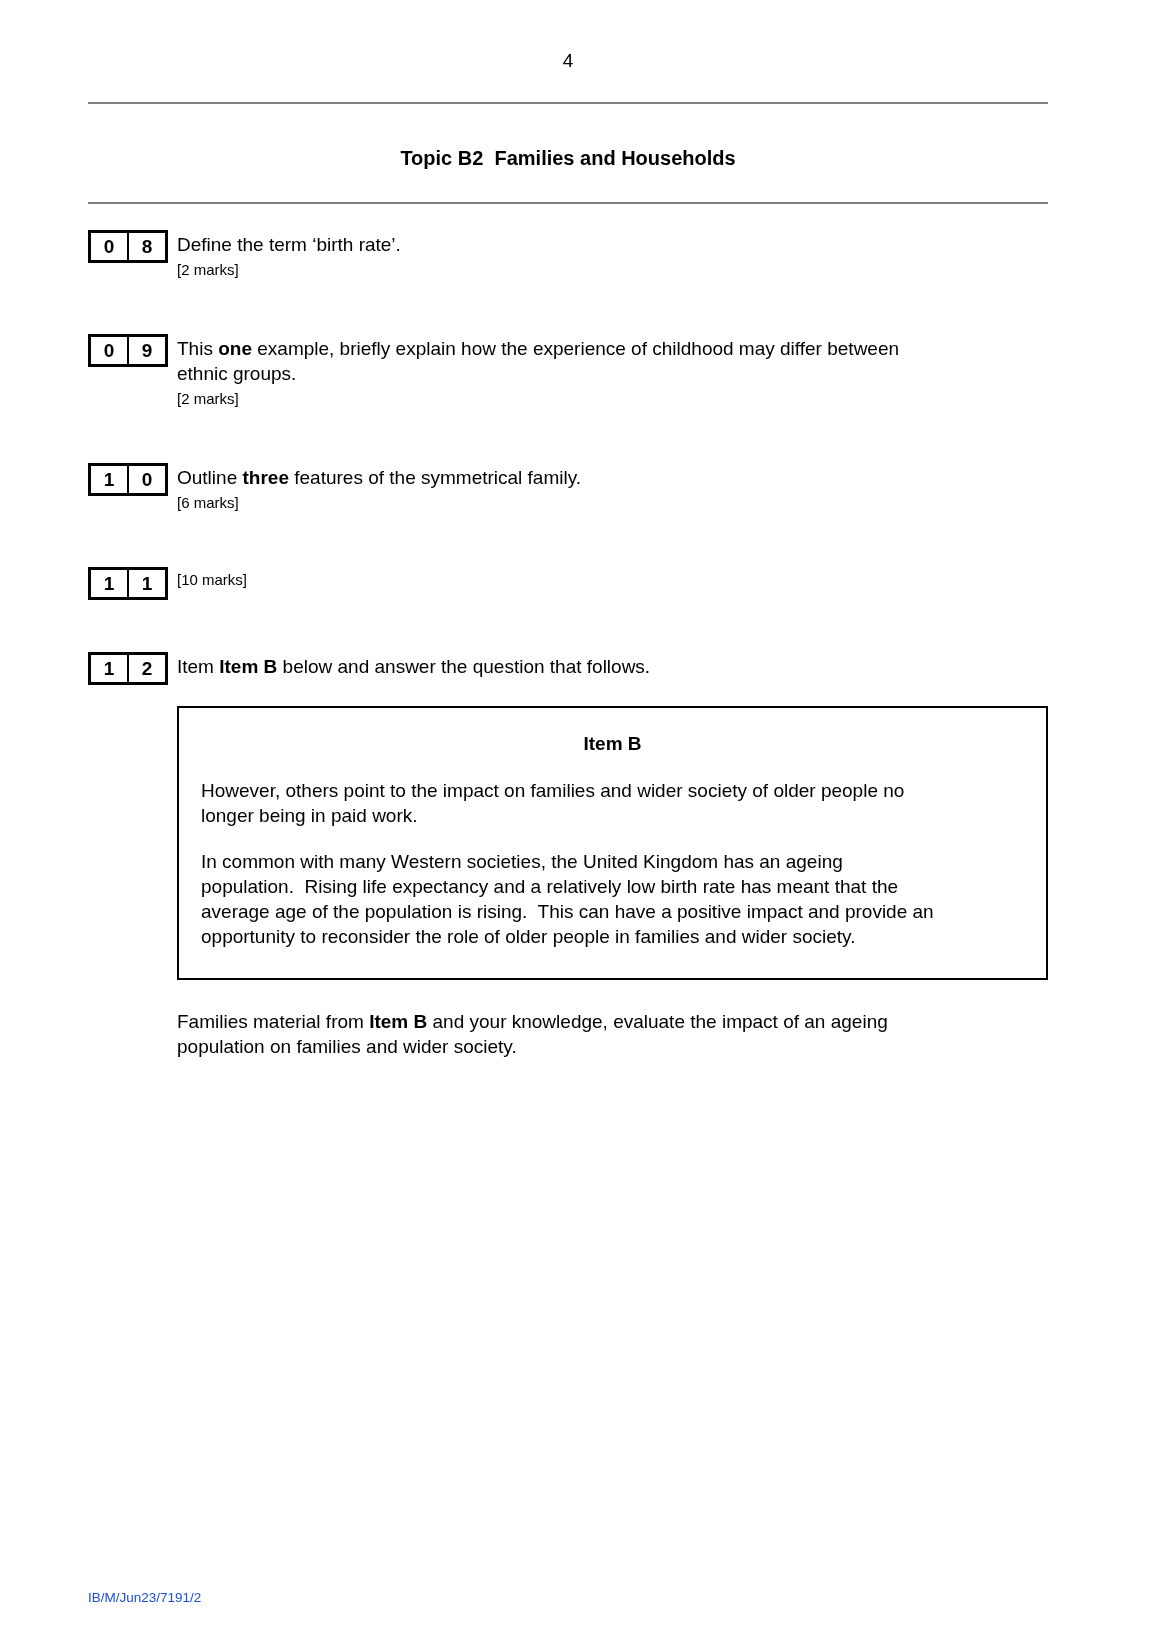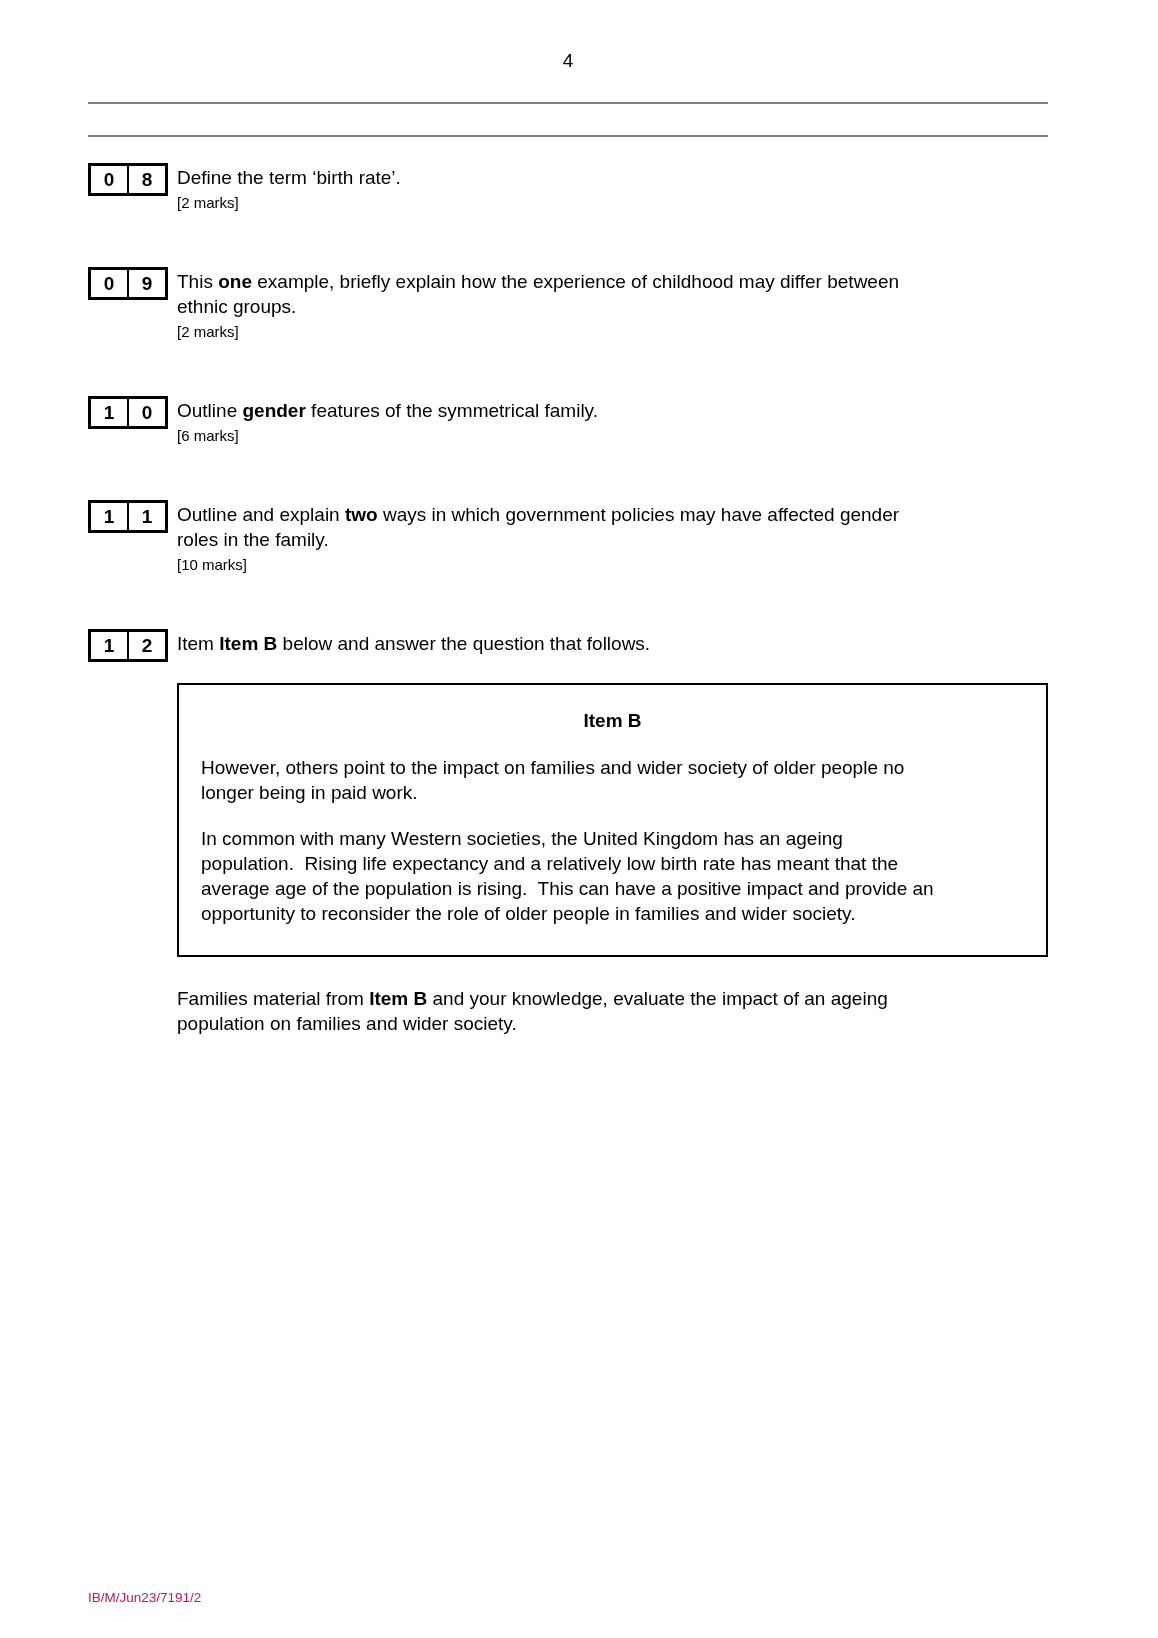--- a/index.html
+++ b/index.html
@@ -101,32 +101,33 @@
   }
 
   .followup { margin-top: 29px; padding-top: 0; }
 
   .footer {
     position: absolute;
     left: 88px;
     top: 1590px;
     font-size: 13.5px;
     line-height: 16px;
-    color: #be185d;
+    color: #1d4ed8;
   }
 </style>
 </head>
 <body>
 
 <div class="page">
 
   <div class="pagenum">4</div>
 
   <hr class="rule rule-top">
 
+  <h1 class="topic-heading">Topic B2  Families and Households</h1>
 
   <hr class="rule rule-heading">
 
   <section class="q q-first">
     <div class="qnum">
       <span class="cell">0</span>
       <span class="cell">8</span>
     </div>
     <div class="qbody">
       <p class="qtext"><span>Define the term ‘birth rate’.</span></p>
@@ -145,33 +146,31 @@
       <p class="marks">[2 marks]</p>
     </div>
   </section>
 
   <section class="q q-next">
     <div class="qnum">
       <span class="cell">1</span>
       <span class="cell">0</span>
     </div>
     <div class="qbody">
-      <p class="qtext"><span>Outline </span><span class="b">gender</span><span> features of the symmetrical family.</span></p>
+      <p class="qtext"><span>Outline </span><span class="b">three</span><span> features of the symmetrical family.</span></p>
       <p class="marks">[6 marks]</p>
     </div>
   </section>
 
   <section class="q q-next">
     <div class="qnum">
       <span class="cell">1</span>
       <span class="cell">1</span>
     </div>
     <div class="qbody">
-      <p class="qtext"><span>Outline and explain </span><span class="b">two</span><span> ways in which government policies may have affected gender
-roles in the family.</span></p>
       <p class="marks">[10 marks]</p>
     </div>
   </section>
 
   <section class="q q-next">
     <div class="qnum">
       <span class="cell">1</span>
       <span class="cell">2</span>
     </div>
     <div class="qbody">

